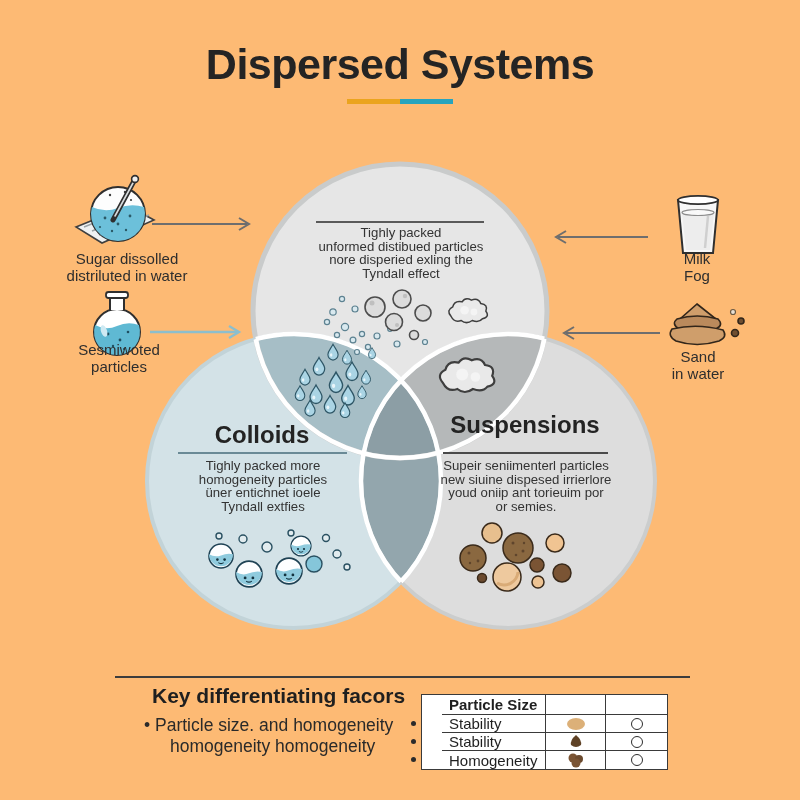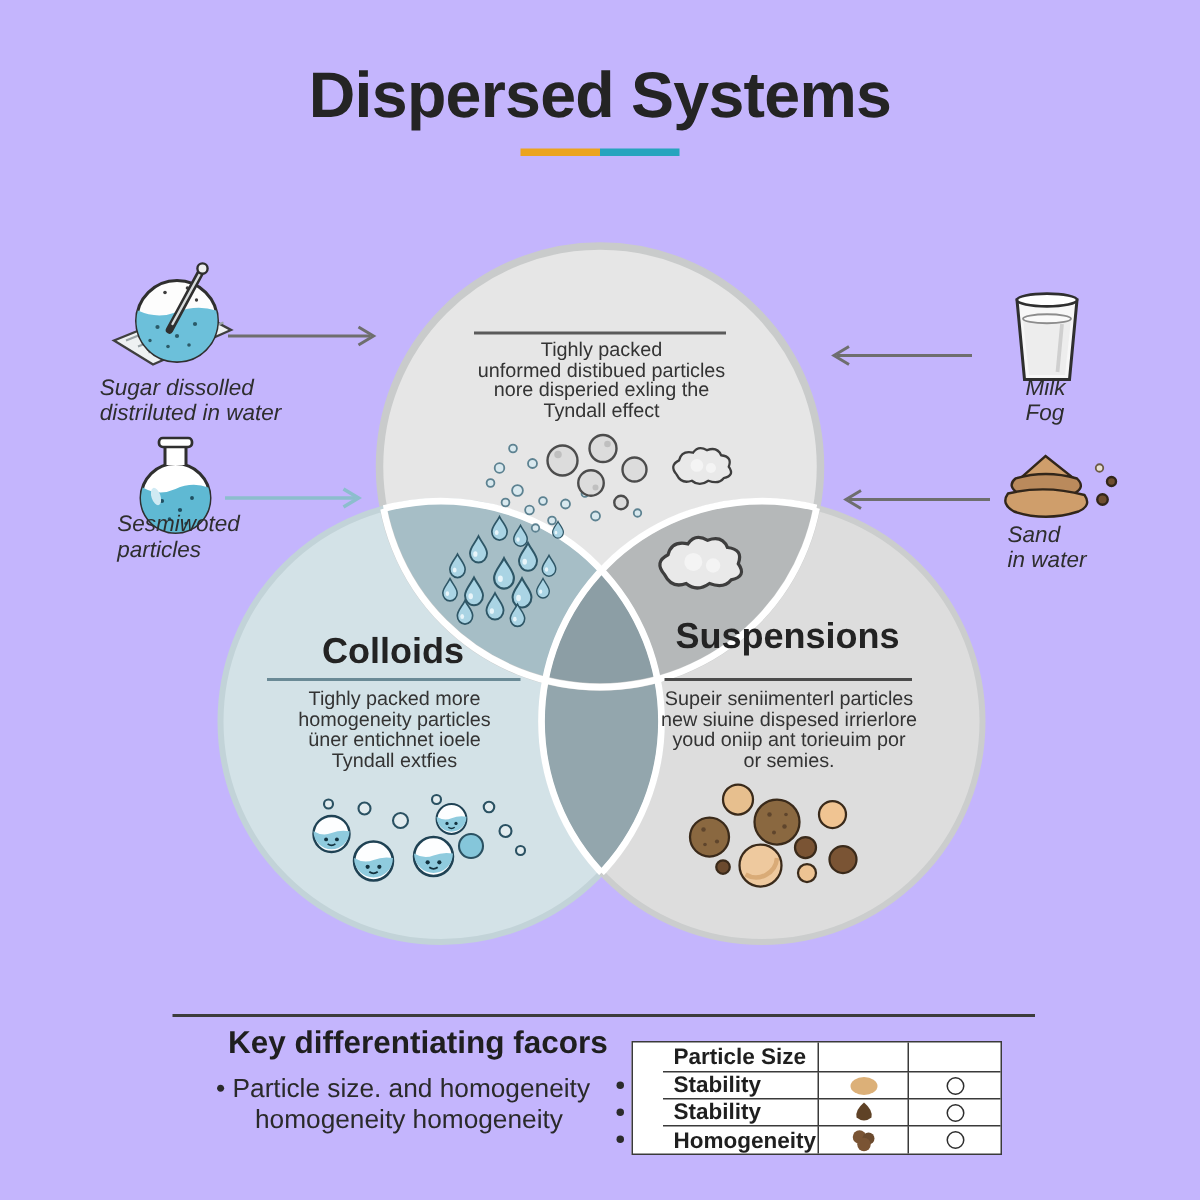--- a/index.html
+++ b/index.html
@@ -1,43 +1,43 @@
 <!DOCTYPE html>
 <html><head>
 <meta charset="utf-8">
 <style>
   html,body{margin:0;padding:0;background:#fdfdfd;}
-  #page{position:relative;width:800px;height:800px;background:#c4b5fd;overflow:hidden;
+  #page{position:relative;width:800px;height:800px;background:#fdba74;overflow:hidden;
         font-family:"Liberation Sans",sans-serif;color:#2b2b2b;}
   .abs{position:absolute;}
   
   #title{left:0;top:40px;width:800px;text-align:center;font-size:43px;font-weight:700;
          letter-spacing:-.5px;color:#242424;}
   .title-bar{top:99px;height:5px;}
   #bar-orange{left:347px;width:53px;background:#eba41e;}
   #bar-teal{left:400px;width:53px;background:#27a4be;}
   
   .vhead{font-weight:700;font-size:24px;color:#232323;transform:translateX(-50%);white-space:nowrap;}
   .vline{height:1.6px;background:#5a5a5a;}
   .vbody{transform:translateX(-50%);text-align:center;font-size:13.2px;line-height:13.6px;
          color:#333;white-space:nowrap;}
   
-  .slabel{transform:translateX(-50%);text-align:left;font-size:15px;line-height:16.5px;color:#2e2e2e;font-style:italic;}
+  .slabel{transform:translateX(-50%);text-align:center;font-size:15px;line-height:16.5px;color:#2e2e2e;}
   
   #divider{left:115px;top:676px;width:575px;height:2px;background:#3c3c3c;}
   #key-head{left:152px;top:684px;font-size:21px;font-weight:700;color:#1f1f1f;}
   .kbullet{font-size:17.5px;color:#2a2a2a;}
   
   #ftable{left:421px;top:694px;border:1.6px solid #3a3a3a;background:#fff;padding-left:20px;}
   .trow{display:flex;}
   .tc{box-sizing:border-box;border-right:1.2px solid #3a3a3a;border-bottom:1.2px solid #3a3a3a;
       display:flex;align-items:center;font-size:15px;color:#1f1f1f;}
   .tc:last-child{border-right:none;}
   .trow:last-child .tc{border-bottom:none;}
-  .tl{width:104px;padding-left:7px;font-weight:bold;}
+  .tl{width:104px;padding-left:7px;}
   .tm{width:60px;justify-content:center;}
   .trt{width:61px;justify-content:center;}
   .hrow .tl{font-weight:700;height:20px;}
   .hrow .tc{height:20px;}
   .drow .tc{height:18px;}
   .ocircle{width:10px;height:10px;border:1.7px solid #2e2e2e;border-radius:50%;background:#fff;}
   .rowdot{width:5px;height:5px;border-radius:50%;background:#2b2b2b;}
 </style>
 </head>
 <body>

